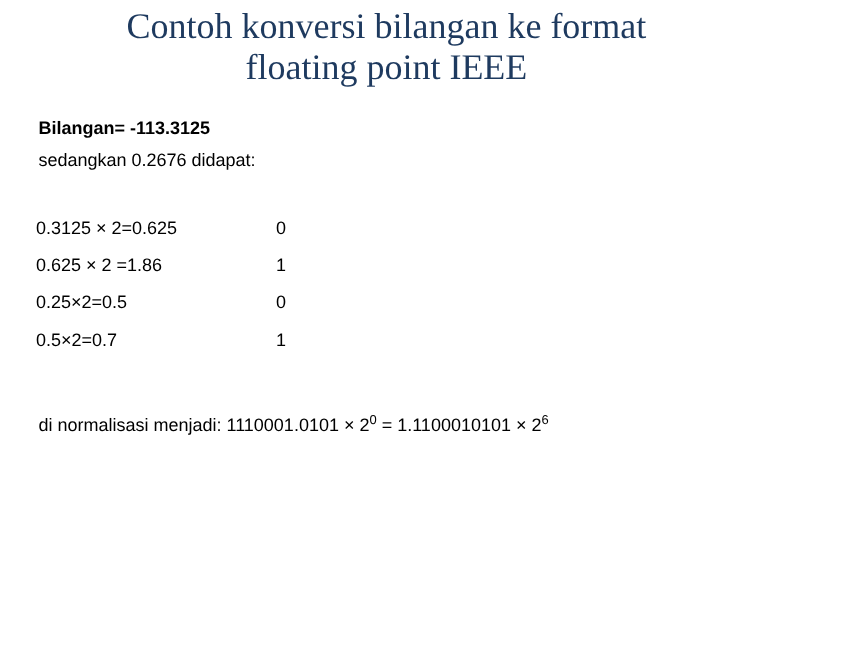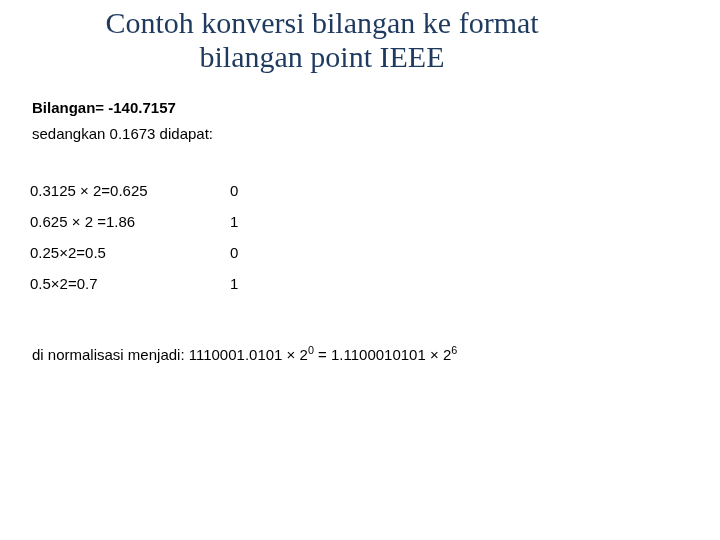--- a/index.html
+++ b/index.html
@@ -33,29 +33,29 @@
     table.steps td.calc { width: 200px; white-space: nowrap; }
     table.steps td.bit { width: 40px; white-space: nowrap; }
   </style>
 </head>
 <body>
 
 <div class="slide">
 
   <div class="title">
     <span>Contoh konversi bilangan ke format</span><br>
-    <span>bilangan point IEEE</span>
+    <span>floating point IEEE</span>
   </div>
 
   <div class="content">
 
-    <div class="line bold lpad">Bilangan= -140.7157</div>
+    <div class="line bold lpad">Bilangan= -113.3125</div>
 
 
-    <div class="line lpad">sedangkan 0.1673 didapat:</div>
+    <div class="line lpad">sedangkan 0.2676 didapat:</div>
 
     <div class="gap-m"></div>
 
     <table class="steps lpad">
       <tbody>
           <tr>
         <td class="calc">0.3125 × 2=0.625</td>
         <td class="bit">0</td>
       </tr>
       <tr>

